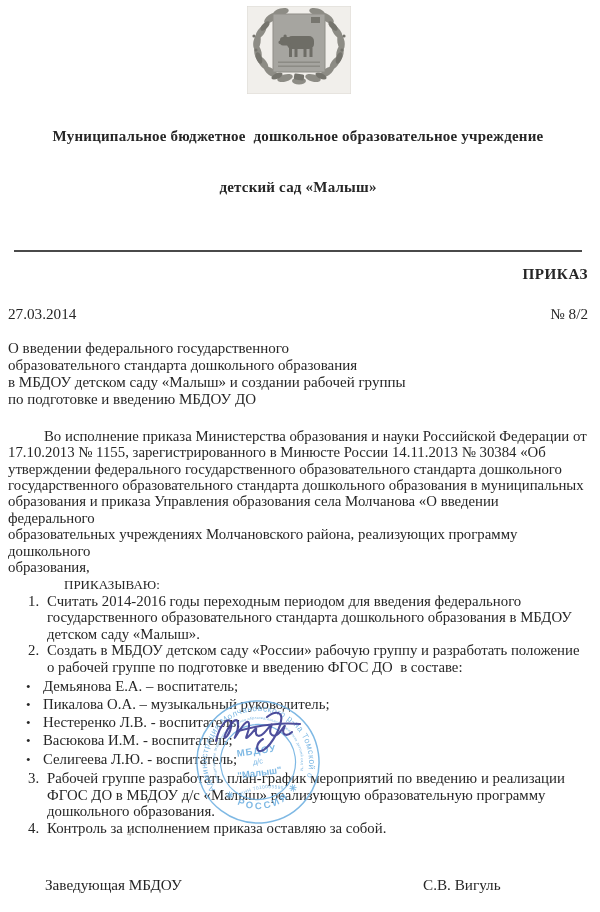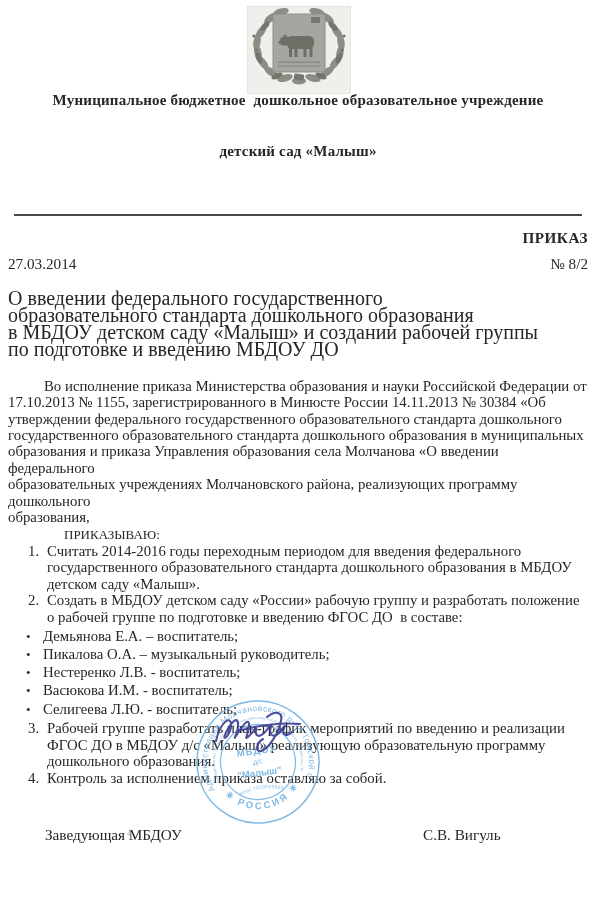--- a/index.html
+++ b/index.html
@@ -1,27 +1,27 @@
 <!DOCTYPE html>
 <html><head>
 <meta charset="utf-8">
 <style>
   html,body{margin:0;padding:0;background:#888;}
   .page{
     position:relative; width:600px; height:912px; margin:0 auto;
     background:#ffffff; overflow:hidden;
     font-family:"Liberation Serif", serif; color:#262626;
   }
-  .content{ padding:52px 12px 0 8px; }
+  .content{ padding:88px 12px 0 8px; }
   .org{ text-align:center; font-weight:bold; font-size:15px; line-height:17px;
         letter-spacing:0.2px; margin-top:6px; white-space:pre-wrap;}
   .rule{ margin:20px 6px 0 6px; border:0; border-top:2px solid #4a4a4a; height:0;}
   .doc-title{ margin-top:13px; text-align:right; font-weight:bold; font-size:15.2px; letter-spacing:0.5px;}
-  .date-row{ margin-top:8px; display:flex; justify-content:space-between; font-size:15.2px;}
-  .subject{ margin-top:17px; font-size:20px; line-height:16.9px;}
+  .date-row{ margin-top:22px; display:flex; justify-content:space-between; font-size:15.2px;}
+  .subject{ margin-top:17px; font-size:15px; line-height:16.9px;}
   .body-par{ margin-top:20px; font-size:14.8px; line-height:16.45px;}
   .body-par .first{ text-indent:36px;}
   .resolve{ padding-left:56px; font-size:13px; line-height:17px;}
   .list{ font-size:14.8px; line-height:16.5px;}
   .li{ display:flex; }
   .li .num{ width:19px; margin-left:20px; flex:0 0 auto;}
   .li .li-text{ flex:1 1 auto; white-space:pre-wrap;}
   .bullets{ margin:2px 0; }
   .bullet{ display:flex; line-height:17px; padding:0.6px 0;}
   .bullet .dot{ width:17px; margin-left:18px; flex:0 0 auto; font-size:13px;}

